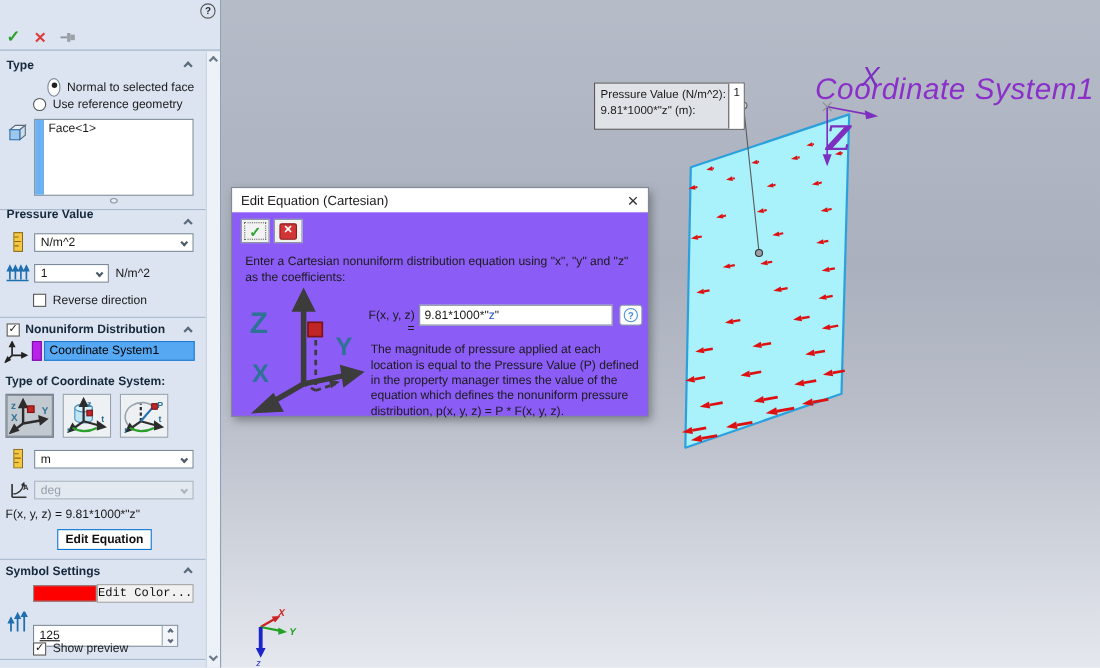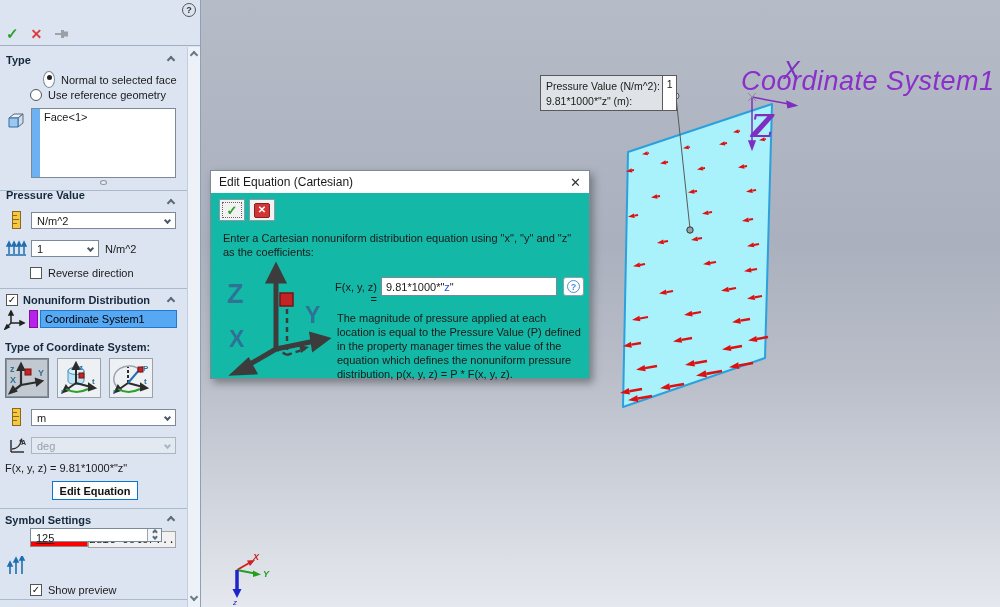--- a/index.html
+++ b/index.html
@@ -47,35 +47,35 @@
 
   .spin { background:#fff; border:1px solid #7a8a99; display:flex; }
   .spin .val { flex:1; padding:3px 0 0 5px; }
   .spin .col { width:14px; border-left:1px solid #9aa6b2; display:flex; flex-direction:column; background:#f2f5f9; }
   .spin .col div { flex:1; display:flex; align-items:center; justify-content:center; }
   .spin .chev { width:4px; height:4px; }
 
   .scrollbar { right:0; top:47px; width:13px; height:560px; background:#edf2f8; border-left:1px solid #c3cfdd; }
 
   
-  .dialog { left:210px; top:170px; width:380px; height:209px; background:#14b8a6; border:1px solid #7f8b93;
+  .dialog { left:210px; top:170px; width:380px; height:209px; background:#8b5cf6; border:1px solid #7f8b93;
             box-shadow:3px 4px 8px rgba(0,0,0,.35); }
   .dlg-title { height:22px; background:#fff; display:flex; align-items:center; padding:0 8px; font-size:12px; color:#1a1a1a; }
   .dlg-close { margin-left:auto; font-size:13px; color:#333; line-height:1; }
   .dbtn { width:26px; height:22px; border:1px solid #8a9aa5; background:#f2f2f2; display:flex; align-items:center; justify-content:center; }
   .dbtn.focus { outline:1px dotted #666; outline-offset:-4px; }
   .redsq { width:16px; height:15px; background:#d23535; border:1px solid #8a1f1f; border-radius:2px; color:#fff; font-size:10px;
            font-weight:bold; display:flex; align-items:center; justify-content:center; line-height:1; }
   .eq-input { background:#fff; border:1px solid #7a8a99; display:flex; align-items:center; padding:0 4px; }
   .helpbtn { width:21px; height:19px; border:1px solid #8fa0ac; border-radius:3px; background:#fdfdfd; display:flex; align-items:center; justify-content:center; }
   .helpbtn .circ { width:13px; height:13px; border:1.5px solid #4a90d9; border-radius:50%; color:#4a90d9; font-size:9px; font-weight:bold;
                    display:flex; align-items:center; justify-content:center; }
 
   
-  .callout { left:540px; top:75px; width:137px; height:36px; background:#dfe2e6; border:1px solid #5a5a5a; display:flex; font-size:10.5px; }
+  .callout { left:540px; top:75px; width:137px; height:43px; background:#dfe2e6; border:1px solid #5a5a5a; display:flex; font-size:10.5px; }
   .callout .left { flex:1; padding:3px 2px 0 5px; line-height:15px; white-space:nowrap; }
   .callout .cell { width:21px; background:#fff; border-left:1px solid #5a5a5a; padding:2px 0 0 4px; }
 
   
   .cs-label { left:741px; top:66px; font-size:27px; font-style:italic; color:#8b2fc9; white-space:nowrap; letter-spacing:.5px; }
   .tri-x { left:783px; top:56px; font-size:25px; font-style:italic; color:#7d2fc0; }
   .tri-z { left:751px; top:108px; font-size:31px; font-weight:bold; font-style:italic; font-family:"DejaVu Serif",serif; color:#7d2fc0; }
 </style>
 </head>
 <body>
@@ -441,21 +441,21 @@
   <svg class="abs" style="left:5px;top:556px;" width="22" height="20">
     <g stroke="#1f6fb0" stroke-width="1.6" fill="#1f6fb0">
       <line x1="5" y1="18" x2="5" y2="9"></line>
         <polygon points="5,6 3,10 7,10"></polygon>
       <line x1="11" y1="18" x2="11" y2="5"></line>
         <polygon points="11,2 9,6 13,6"></polygon>
       <line x1="17" y1="18" x2="17" y2="3"></line>
         <polygon points="17,0 15,4 19,4"></polygon>
     </g>
   </svg>
-  <div class="abs spin" style="left:30px;top:528px;width:132px;height:14px;text-decoration:underline;">
+  <div class="abs spin" style="left:30px;top:568px;width:132px;height:20px;text-decoration:underline;">
     <div class="val">125</div>
     <div class="col">
       <div>
           <span class="chev up"></span>
         </div>
       <div>
           <span class="chev dn" style="margin-top:-2px;"></span>
         </div>
     </div>
   </div>

